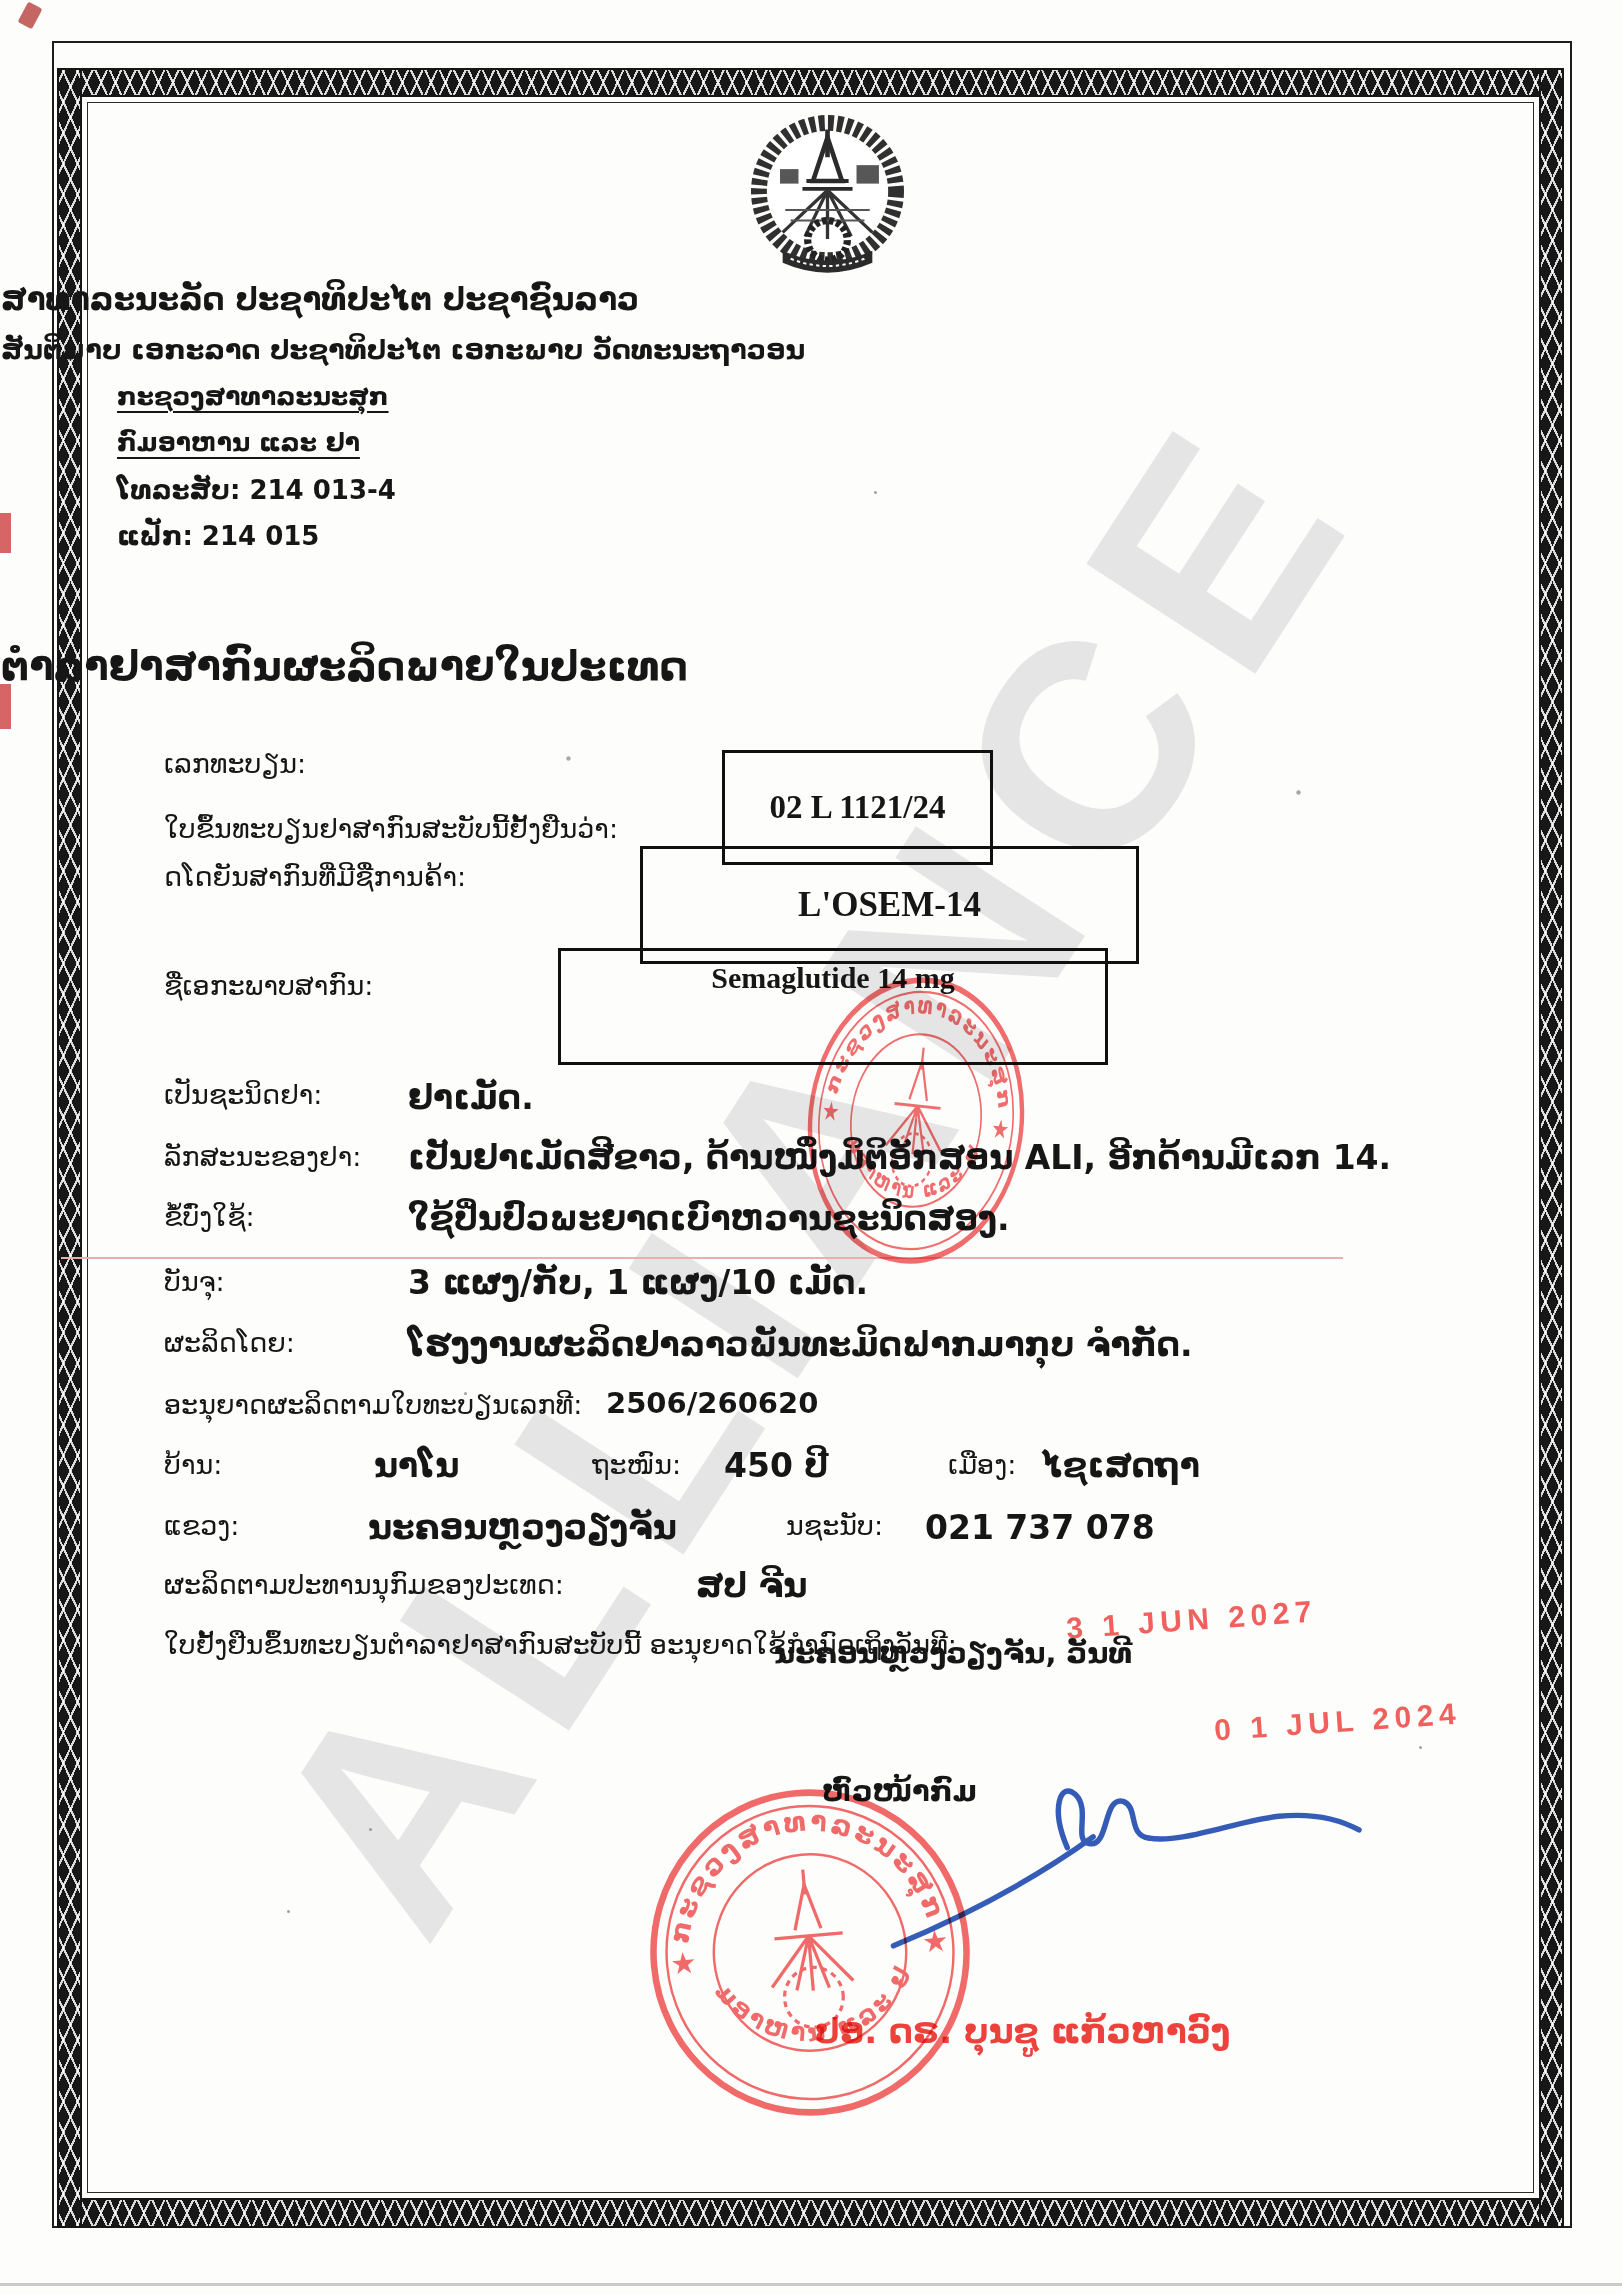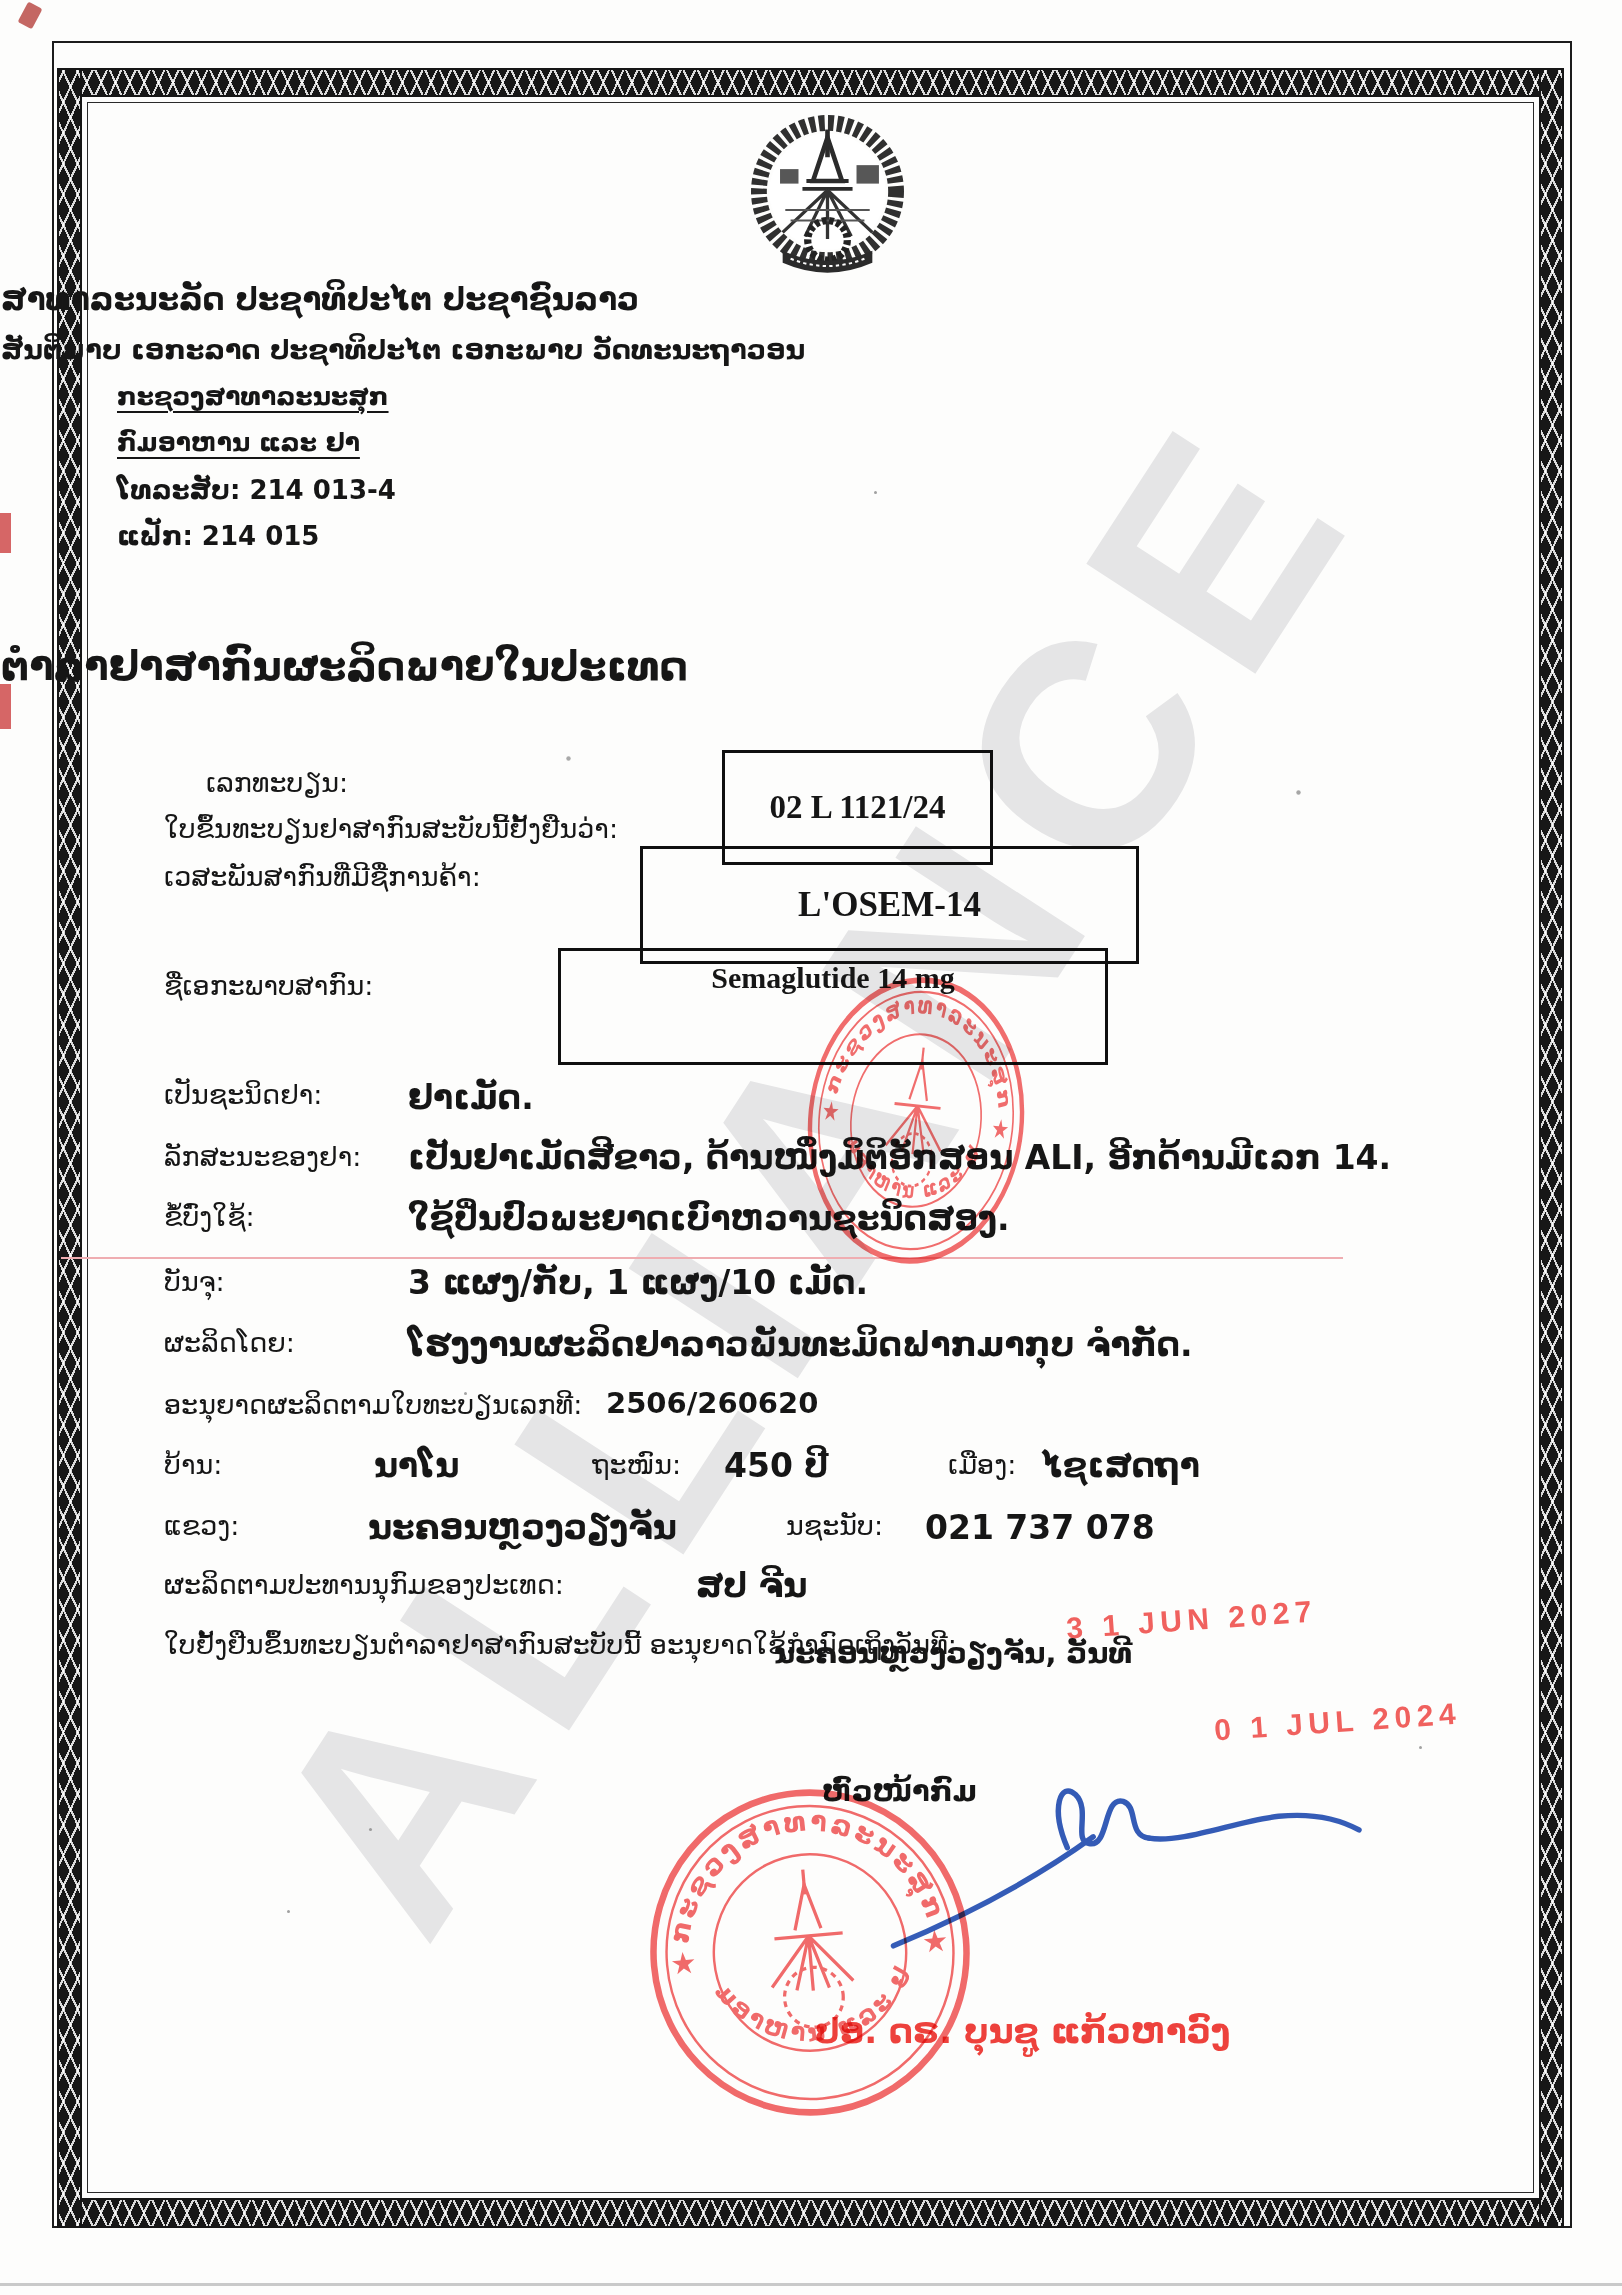--- a/index.html
+++ b/index.html
@@ -93,26 +93,26 @@
   <div class="abs center" style="top:281px; font-size:31px; font-weight:700; z-index:3;">ສາທາລະນະລັດ ປະຊາທິປະໄຕ ປະຊາຊົນລາວ</div>
   <div class="abs center" style="top:334px; font-size:27px; font-weight:600; z-index:3;">ສັນຕິພາບ ເອກະລາດ ປະຊາທິປະໄຕ ເອກະພາບ ວັດທະນະຖາວອນ</div>
 
   <div class="abs lbl underl" style="left:117px; top:382px; font-weight:700; font-size:25px;">ກະຊວງສາທາລະນະສຸກ</div>
   <div class="abs lbl underl" style="left:117px; top:428px; font-weight:700; font-size:25px;">ກົມອາຫານ ແລະ ຢາ</div>
   <div class="abs lbl" style="left:117px; top:475px; font-weight:600; font-size:26px;">ໂທລະສັບ: 214 013-4</div>
   <div class="abs lbl" style="left:117px; top:521px; font-weight:600; font-size:26px;">ແຟັກ: 214 015</div>
 
   <div class="abs center" style="top:643px; font-size:40px; font-weight:700; z-index:3;">ຕຳລາຢາສາກົນຜະລິດພາຍໃນປະເທດ</div>
 
-  <div class="abs lbl" style="left:164px; top:767px;margin-left:42px;">ເລກທະບຽນ:</div>
+  <div class="abs lbl" style="left:164px; top:748px;">ເລກທະບຽນ:</div>
   <div class="abs serifbox" style="left:722px; top:750px; width:265px; height:109px; font-size:33px;">02 L 1121/24</div>
 
   <div class="abs lbl" style="left:164px; top:813px;">ໃບຂຶ້ນທະບຽນຢາສາກົນສະບັບນີ້ຢັ້ງຢືນວ່າ:</div>
 
-  <div class="abs lbl" style="left:164px; top:861px;">ເວສະພັນສາກົນທີ່ມີຊື່ການຄ້າ:</div>
+  <div class="abs lbl" style="left:164px; top:861px;">ດໂດຍັນສາກົນທີ່ມີຊື່ການຄ້າ:</div>
   <div class="abs serifbox" style="left:640px; top:846px; width:493px; height:112px; font-size:35px;">L'OSEM-14</div>
 
   <div class="abs lbl" style="left:164px; top:970px;">ຊື່ເອກະພາບສາກົນ:</div>
   <div class="abs serifbox" style="left:558px; top:948px; width:550px; height:117px; font-size:30px; align-items:flex-start; padding-top:9.6px; box-sizing:border-box;">Semaglutide 14 mg</div>
 
   <div class="abs lbl" style="left:164px; top:1079px;">ເປັນຊະນິດຢາ:</div>
   <div class="abs val" style="left:408px; top:1078px;">ຢາເມັດ.</div>
 
   <div class="abs lbl" style="left:164px; top:1141px;">ລັກສະນະຂອງຢາ:</div>
   <div class="abs val" style="left:408px; top:1138px;">ເປັນຢາເມັດສີຂາວ, ດ້ານໜຶ່ງມິຕິອັກສອນ ALI, ອີກດ້ານມີເລກ 14.</div>

